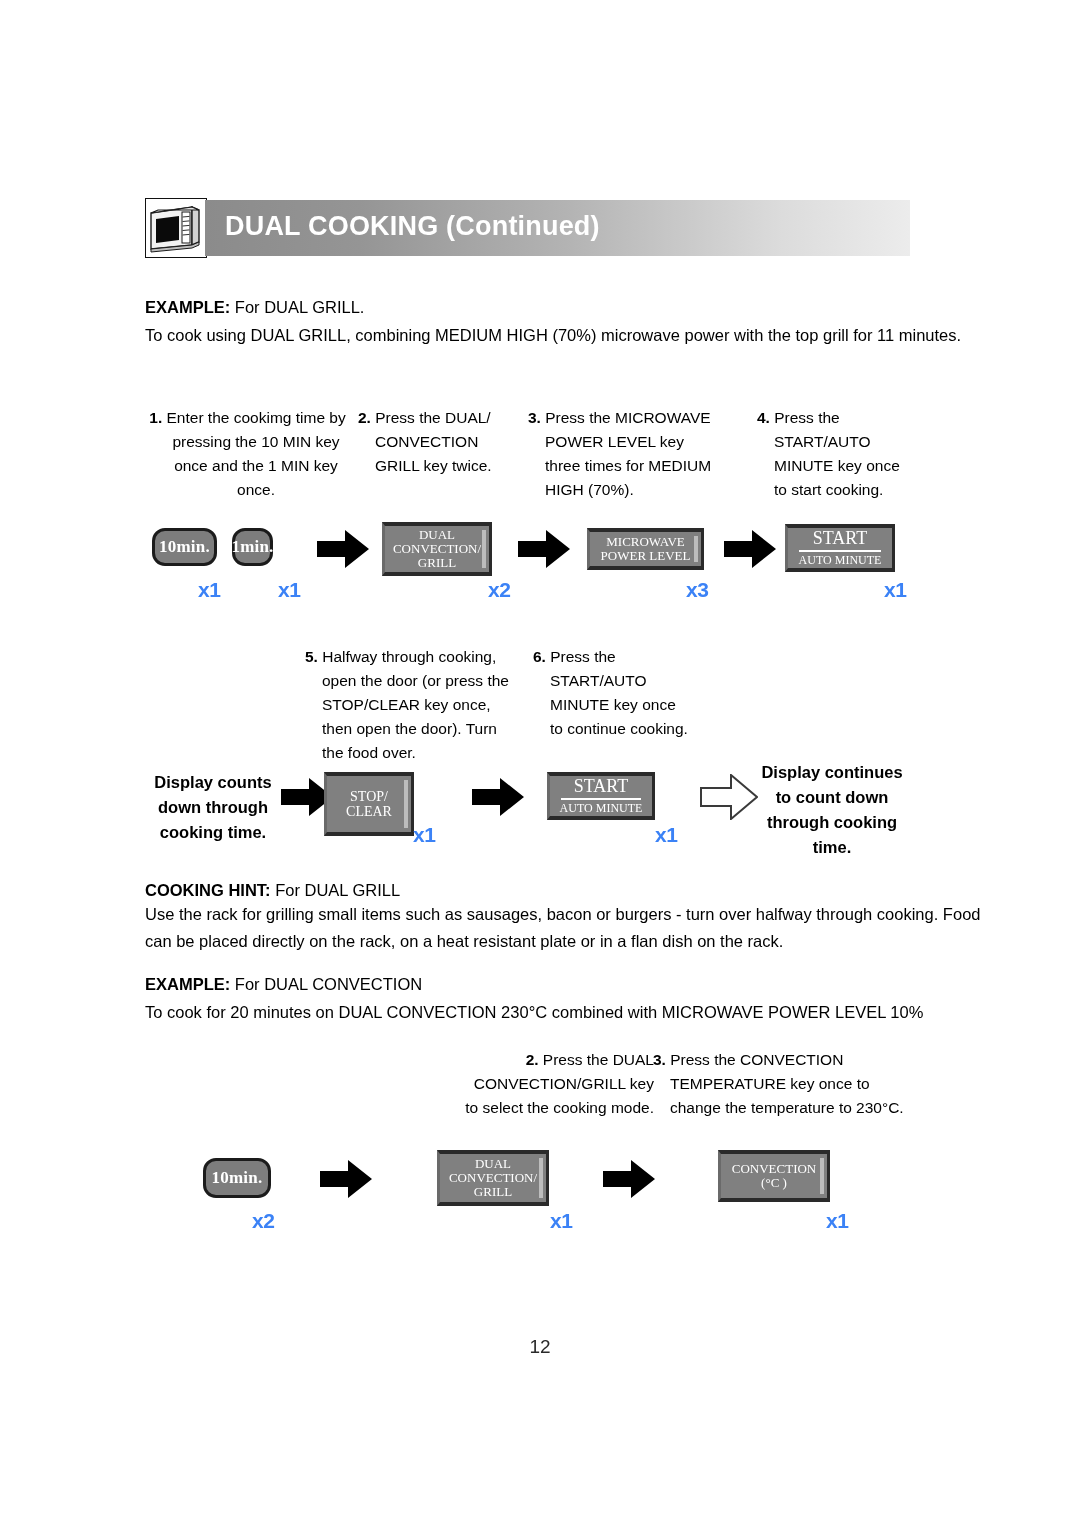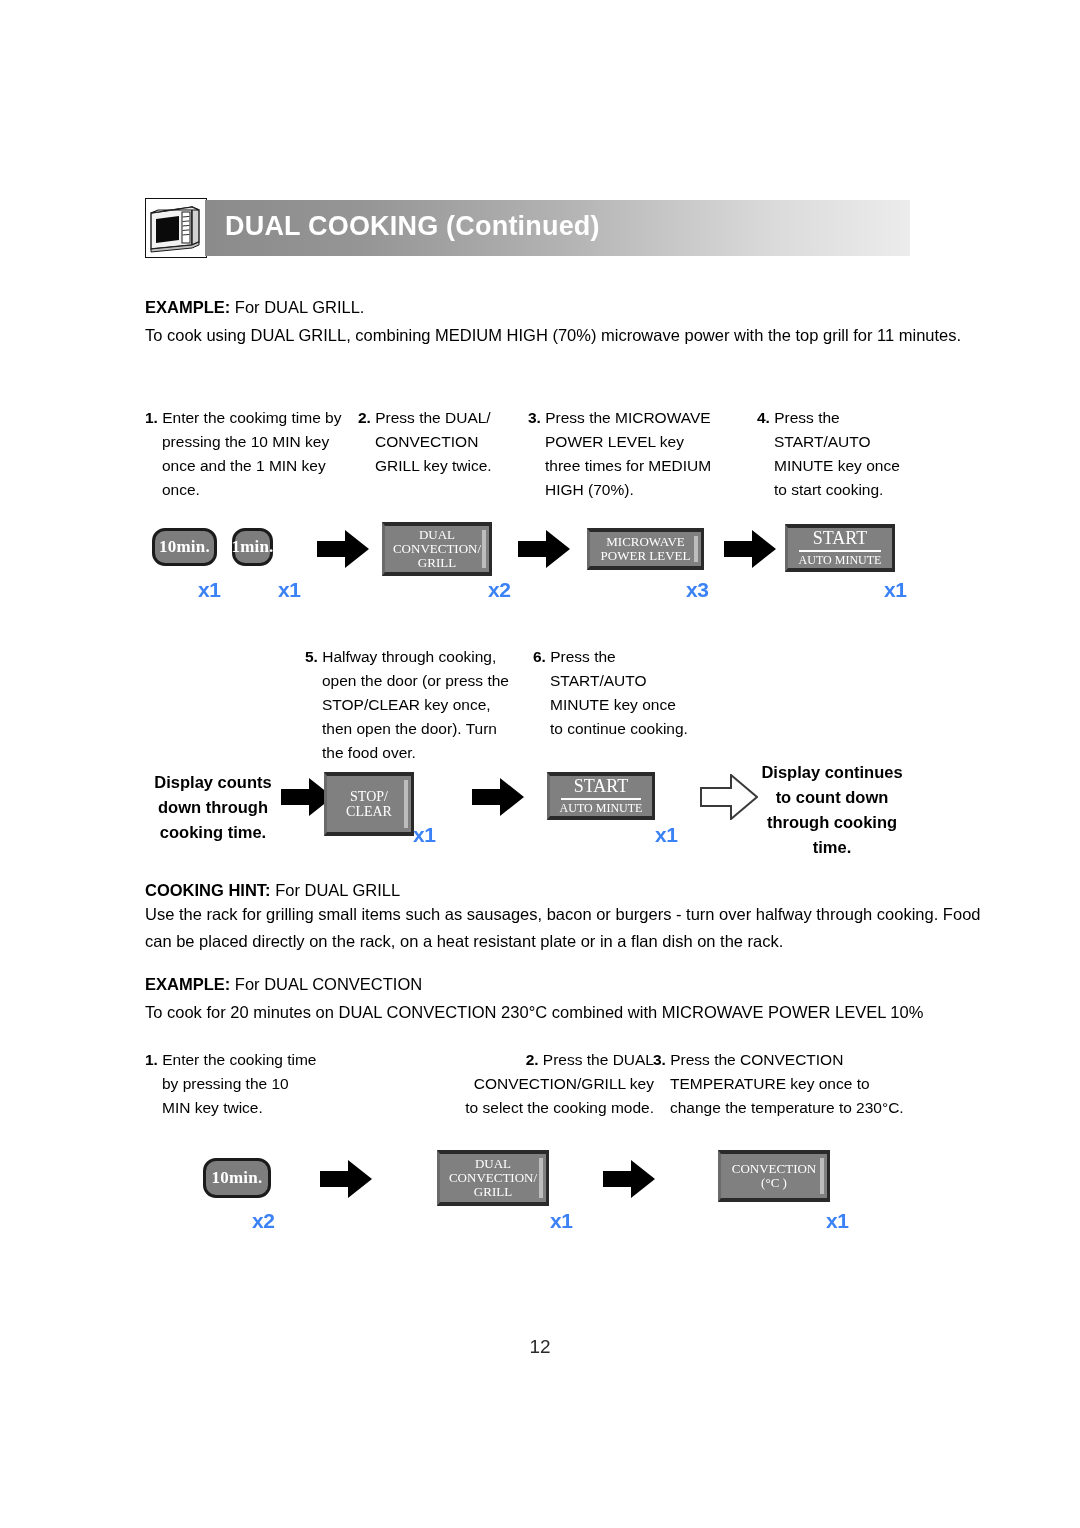--- a/index.html
+++ b/index.html
@@ -206,21 +206,21 @@
     </div>
     <div class="header-bar"></div>
     <div class="header-title">DUAL COOKING (Continued)</div>
   </div>
 
   <div class="para" style="left:145px; top:294px;">
     <b>EXAMPLE:</b><span> For DUAL GRILL.</span>
   </div>
   <div class="para" style="left:145px; top:322px;">To cook using DUAL GRILL, combining MEDIUM HIGH (70%) microwave power with the top grill for 11 minutes.</div>
 
-  <div class="step" style="left:145px; top:406px; width:205px;">
+  <div class="step" style="left:145px; top:406px; width:205px;text-align:center;">
       <span class="ln"><span class="num">1. </span><span>Enter the cookimg time by</span></span>
       <span class="ln ind"><span>pressing the </span><b>10 MIN</b><span> key</span></span>
       <span class="ln ind"><span>once and the </span><b>1 MIN</b><span> key</span></span>
       <span class="ln ind"><span>once.</span></span>
     </div>
   <div class="step" style="left:358px; top:406px; width:160px;">
       <span class="ln"><span class="num">2. </span><span>Press the </span><b>DUAL/</b></span>
       <span class="ln ind"><b>CONVECTION</b></span>
       <span class="ln ind"><b>GRILL</b><span> key twice.</span></span>
     </div>
@@ -350,25 +350,20 @@
     <b>COOKING HINT:</b><span> For DUAL GRILL</span>
   </div>
   <div class="para" style="left:145px; top:901px;">Use the rack for grilling small items such as sausages, bacon or burgers - turn over halfway through cooking. Food</div>
   <div class="para" style="left:145px; top:928px;">can be placed directly on the rack, on a heat resistant plate or in a flan dish on the rack.</div>
 
   <div class="para" style="left:145px; top:971px;">
     <b>EXAMPLE:</b><span> For DUAL CONVECTION</span>
   </div>
   <div class="para" style="left:145px; top:999px;">To cook for 20 minutes on DUAL CONVECTION 230°C combined with MICROWAVE POWER LEVEL 10%</div>
 
-  <div class="step" style="left:145px; top:1048px; width:215px;">
-      <span class="ln"><span class="num">1. </span><span>Enter the cooking time</span></span>
-      <span class="ln ind"><span>by pressing the </span><b>10</b></span>
-      <span class="ln ind"><b>MIN</b><span> key twice.</span></span>
-    </div>
   <div class="step" style="left:404px; top:1048px; width:250px;text-align:right;">
       <span class="ln"><span class="num">2. </span><span>Press the </span><b>DUAL</b></span>
       <span class="ln ind"><b>CONVECTION/GRILL</b><span> key</span></span>
       <span class="ln ind"><span>to select the cooking mode.</span></span>
     </div>
   <div class="step" style="left:653px; top:1048px; width:270px;">
       <span class="ln"><span class="num">3. </span><span>Press the </span><b>CONVECTION</b></span>
       <span class="ln ind"><b>TEMPERATURE</b><span> key once to</span></span>
       <span class="ln ind"><span>change the temperature to 230°C.</span></span>
     </div>

